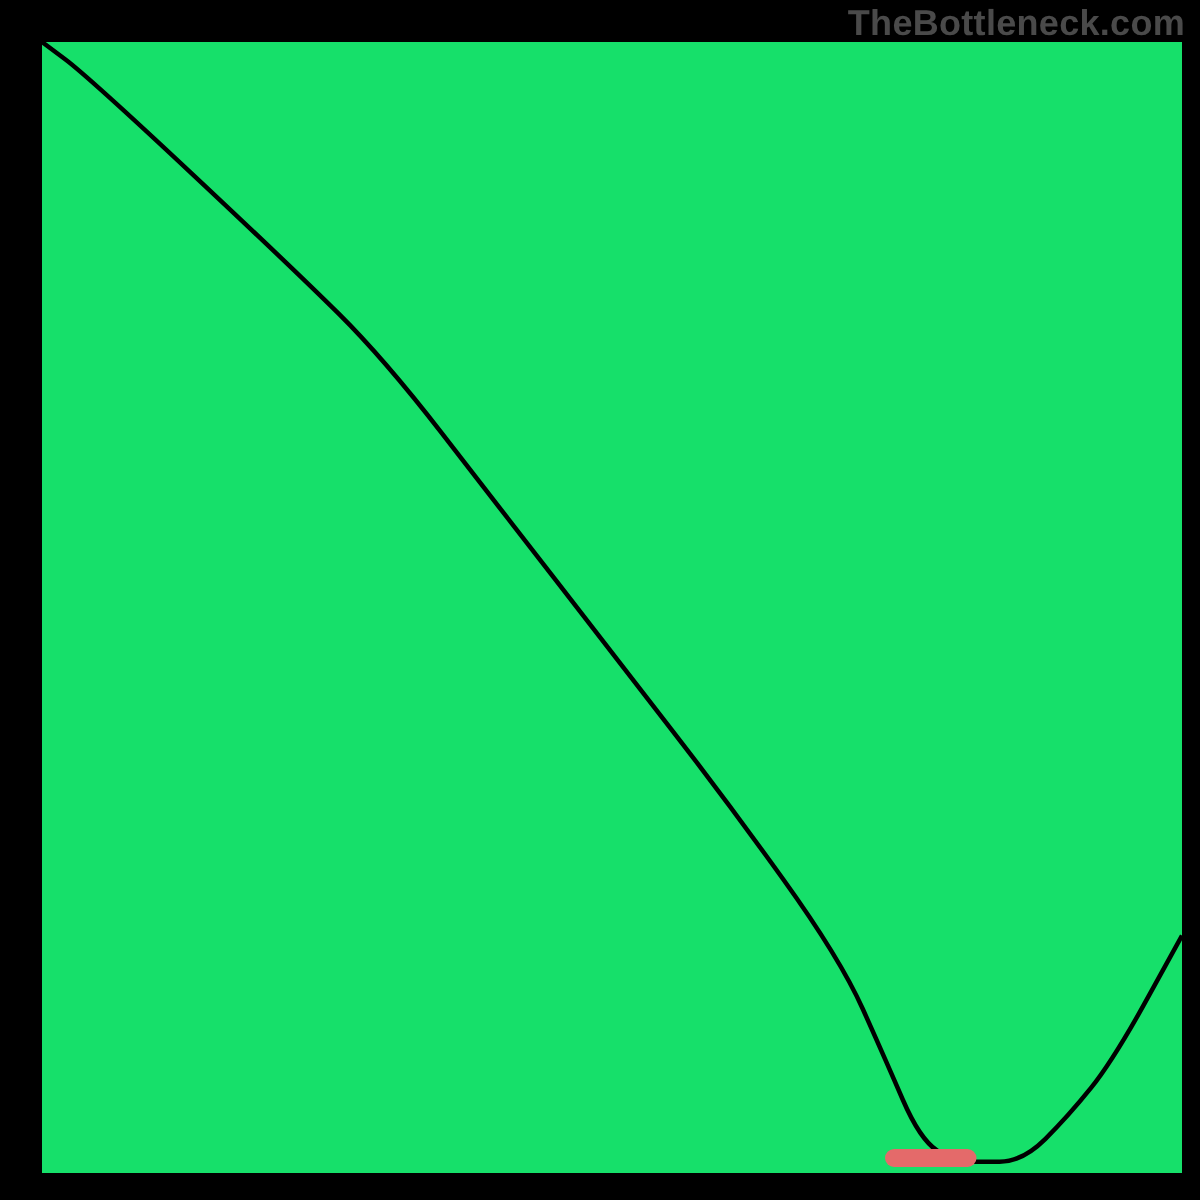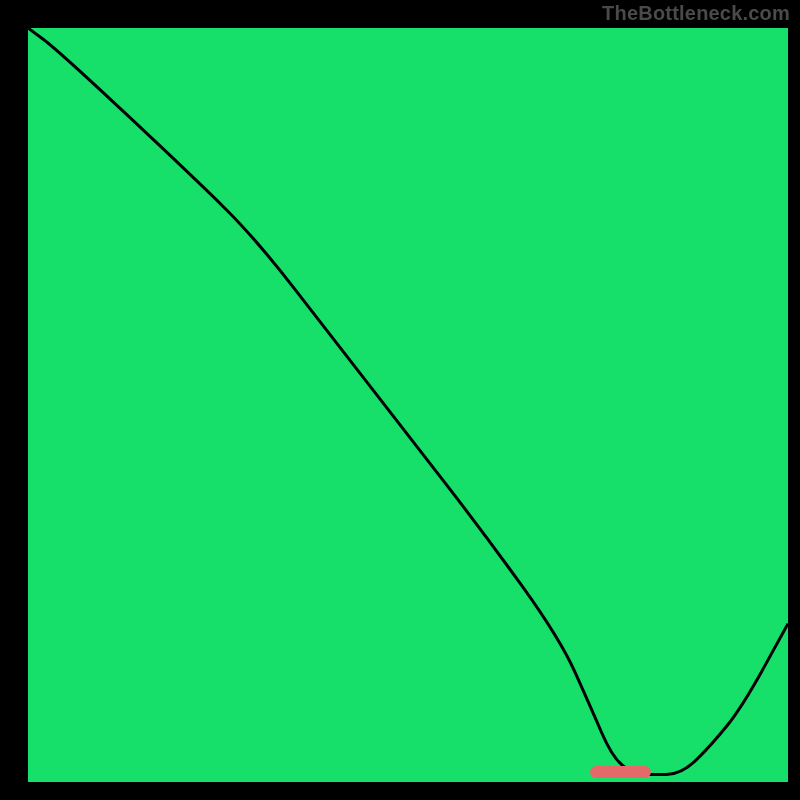--- a/index.html
+++ b/index.html
@@ -14,21 +14,21 @@
     position: relative;
     width: 800px;
     height: 800px;
     background: #000000;
   }
   .watermark {
     position: absolute;
     top: 2px;
     right: 10px;
     color: #4a4a4a;
-    font-size: 20px;
+    font-size: 24px;
     font-weight: bold;
     letter-spacing: 0.2px;
     z-index: 5;
   }
   .plot {
     position: absolute;
     left: 28px;
     top: 28px;
     width: 760px;
     height: 754px;

